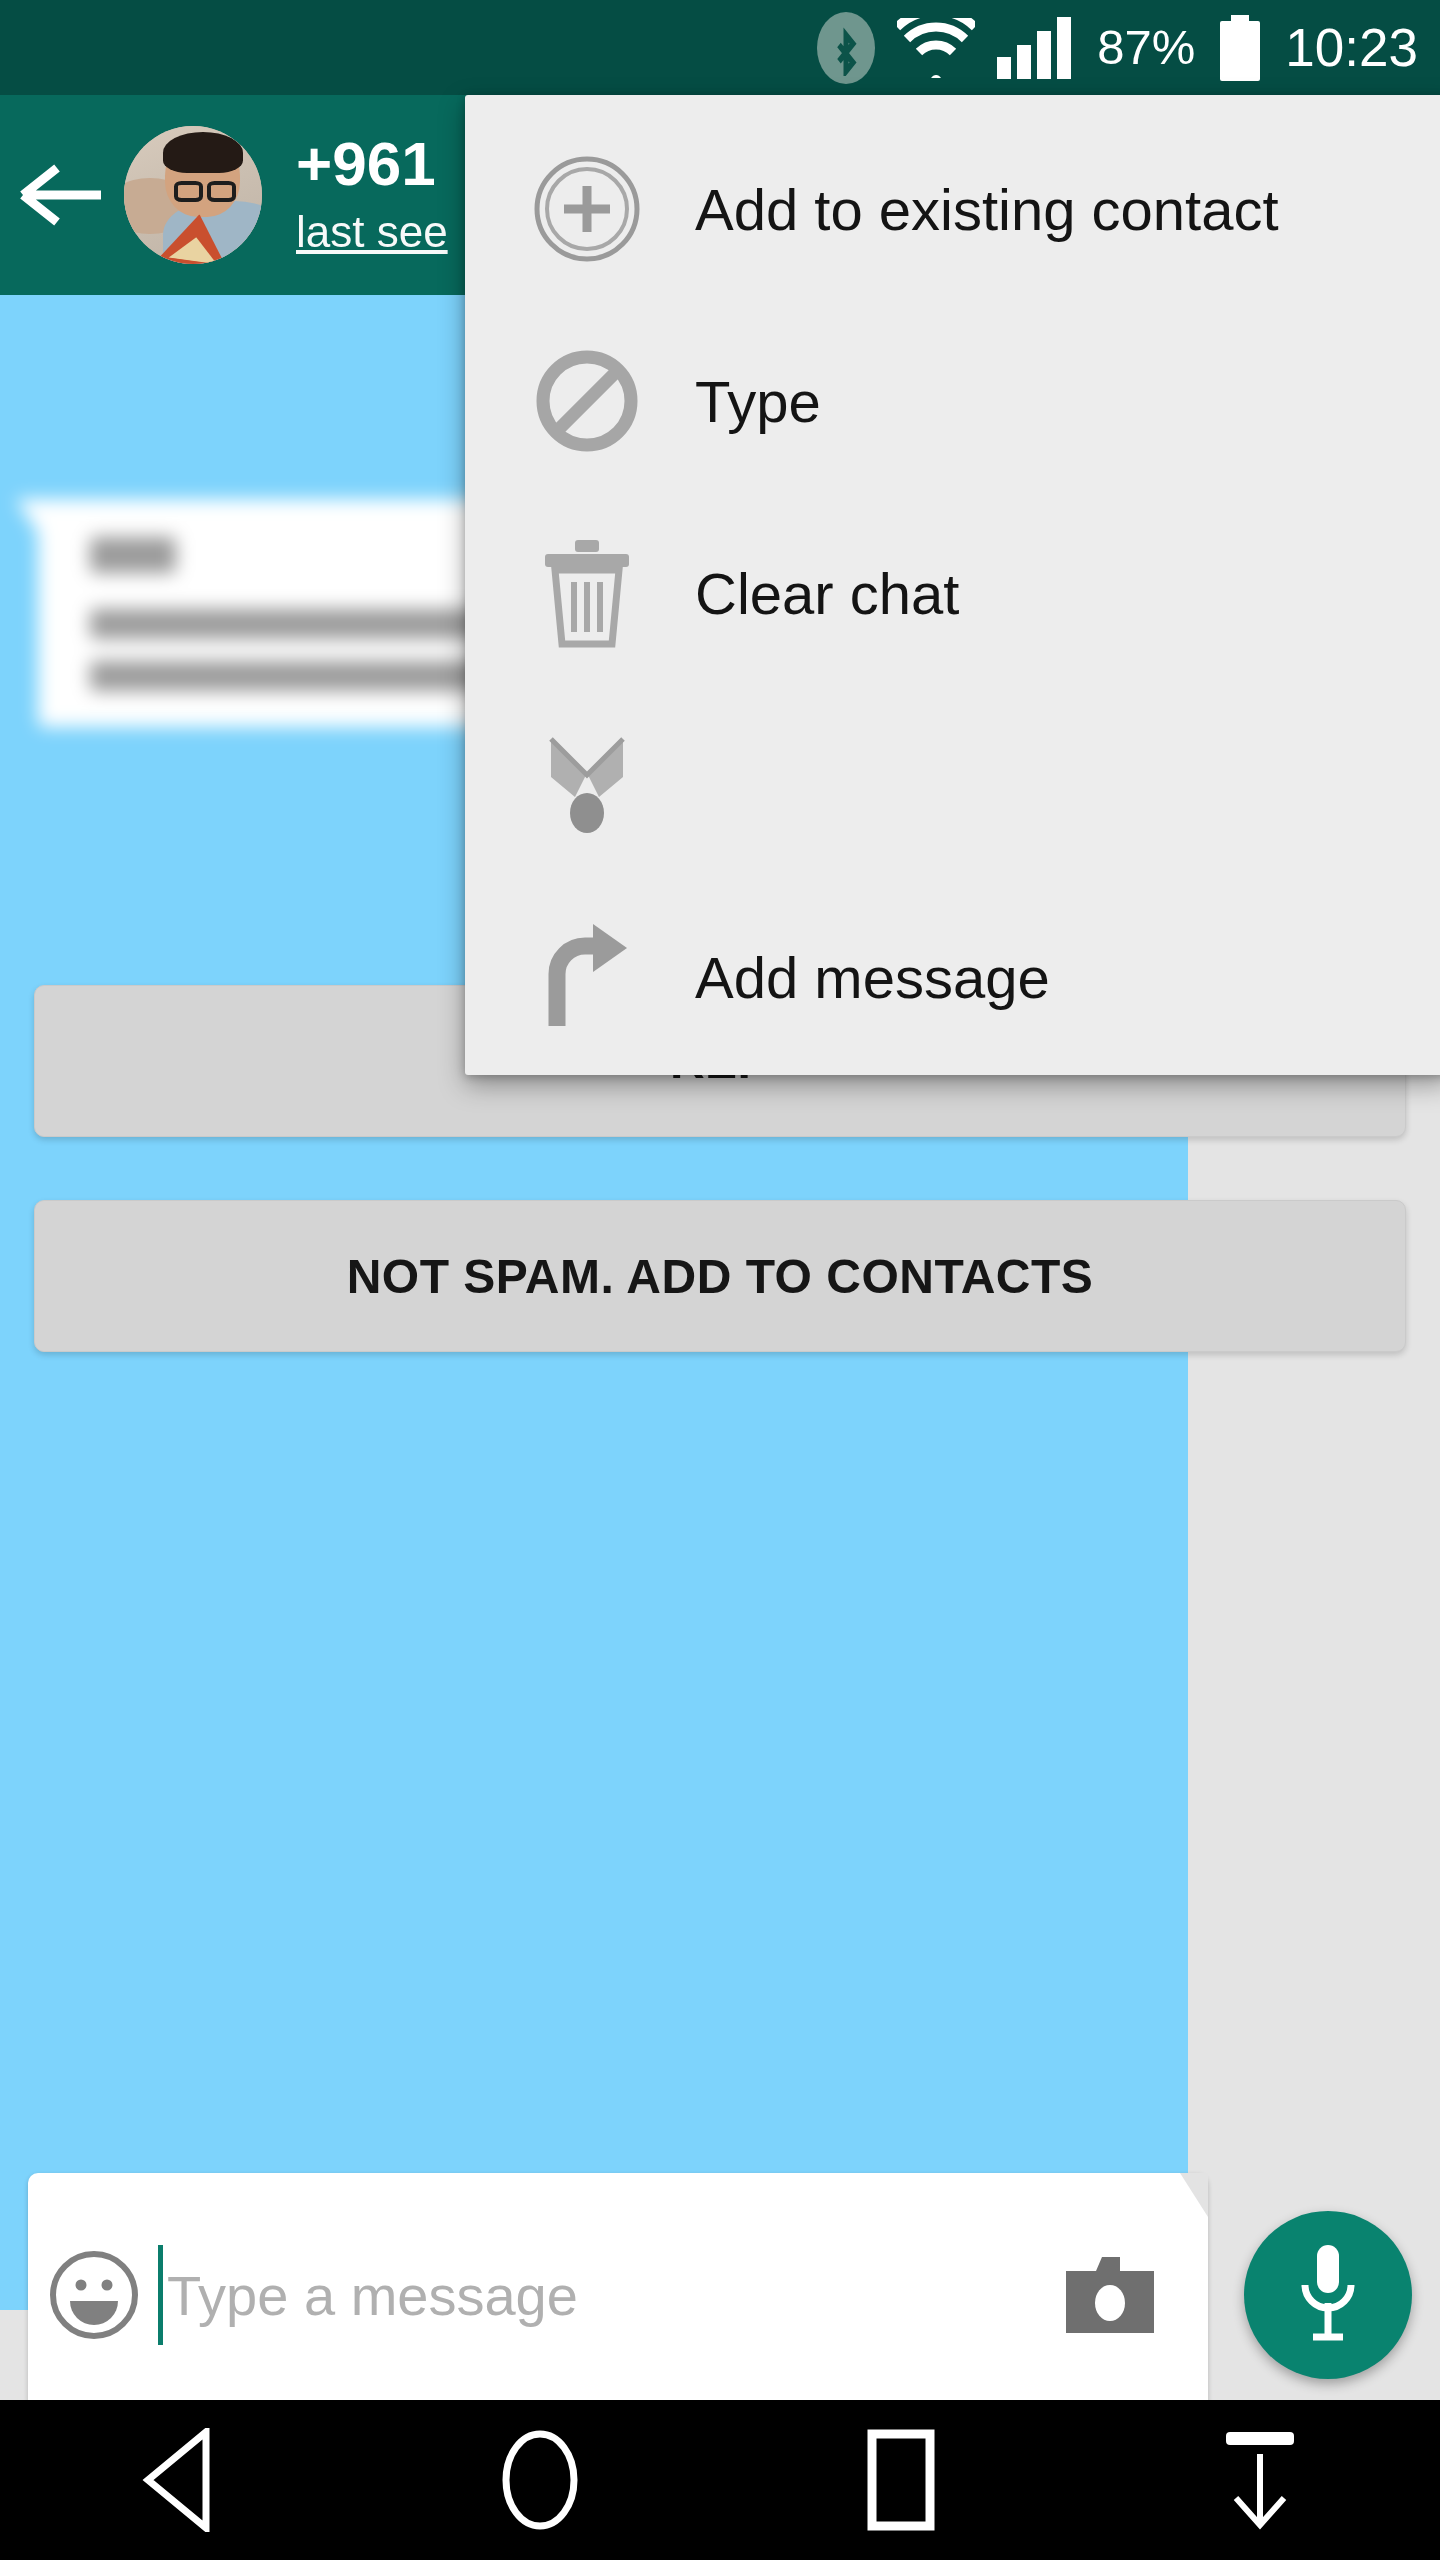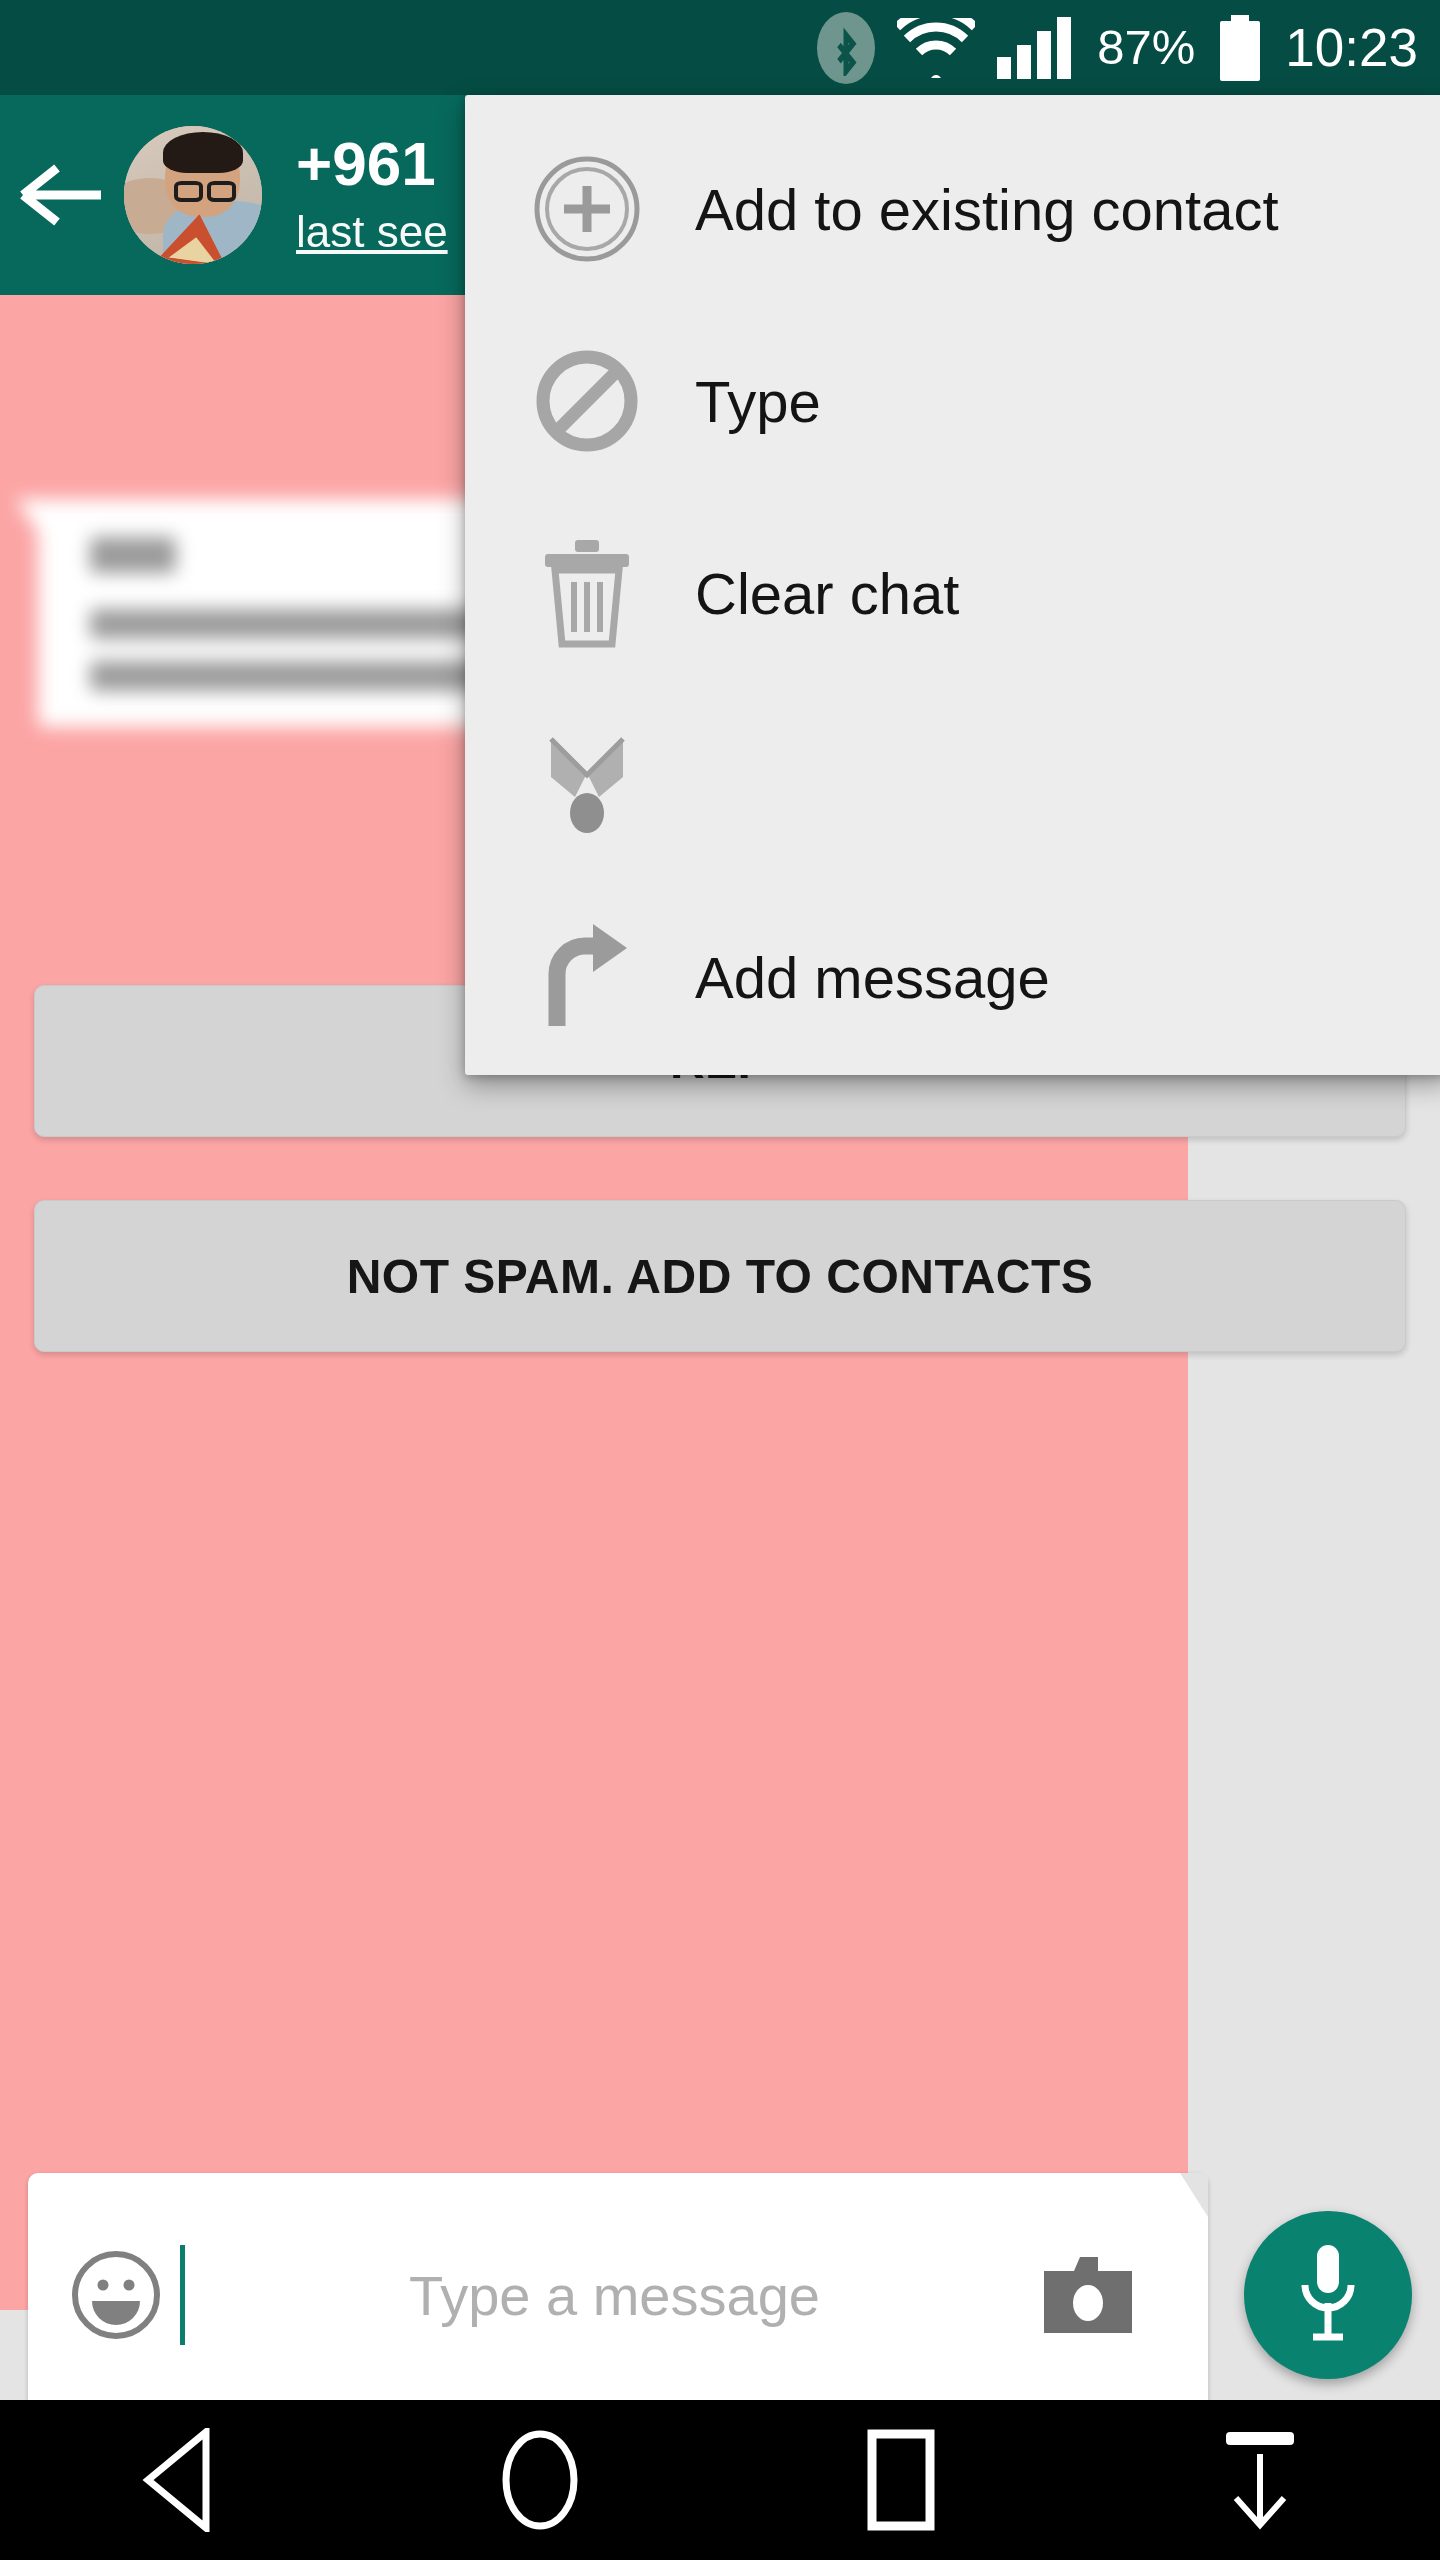--- a/index.html
+++ b/index.html
@@ -58,21 +58,21 @@
   #avatar .pizza::after{ content:""; position:absolute; left:18%; top:42%; width:64%; height:44%;
                    background:#e9d3a1; clip-path:polygon(50% 0,100% 100%,0 100%); }
 
   #title-block { margin-left:34px; display:flex; flex-direction:column; justify-content:center; }
   #contact-name { color:#ffffff; font-size:62px; font-weight:bold; line-height:1.08; }
   #contact-status { color:#ffffff; font-size:44px; line-height:1.25; margin-top:6px; opacity:.97;text-decoration:underline; }
 
   
   #chat-body {
     position:absolute; top:295px; left:0; width:1188px; bottom:250px;
-    background:#fca5a5;
+    background:#7dd3fc;
   }
   #bubble {
     position:absolute; left:38px; top:204px; width:760px; height:228px;
     background:#ffffff; border-radius:6px 6px 6px 6px;
     filter:blur(9px);
   }
   #bubble::before{
     content:""; position:absolute; left:-22px; top:0; width:26px; height:40px;
     background:#ffffff; clip-path:polygon(100% 0,100% 100%,0 0);
   }
@@ -115,21 +115,21 @@
 
   
   #input-row {
     position:absolute; left:0; bottom:160px; width:1440px; height:210px;
     display:flex; align-items:center; padding:0 28px; gap:0;
   }
   #input-box {
     position:relative; flex:1 1 auto; height:244px;
     background:#ffffff; border-radius:10px;
     box-shadow:0 2px 5px rgba(0,0,0,.20);
-    display:flex; align-items:center; padding:0 42px;text-align:center;
+    display:flex; align-items:center; padding:0 20px;
   }
   #input-box::after{
     content:""; position:absolute; right:-0px; top:0; width:28px; height:44px;
     background:#e3e3e3; clip-path:polygon(100% 0,0 0,100% 100%);
   }
   #emoji-icon { width:92px; height:92px; flex:0 0 auto; }
   #caret { width:5px; height:100px; background:#0b7d6c; margin-left:18px; flex:0 0 auto; }
   #msg-placeholder { color:#b0b0b0; font-size:56px; margin-left:4px; flex:1 1 auto; }
   #camera-icon { width:96px; height:84px; flex:0 0 auto; margin-right:30px; }
   #mic-fab {

